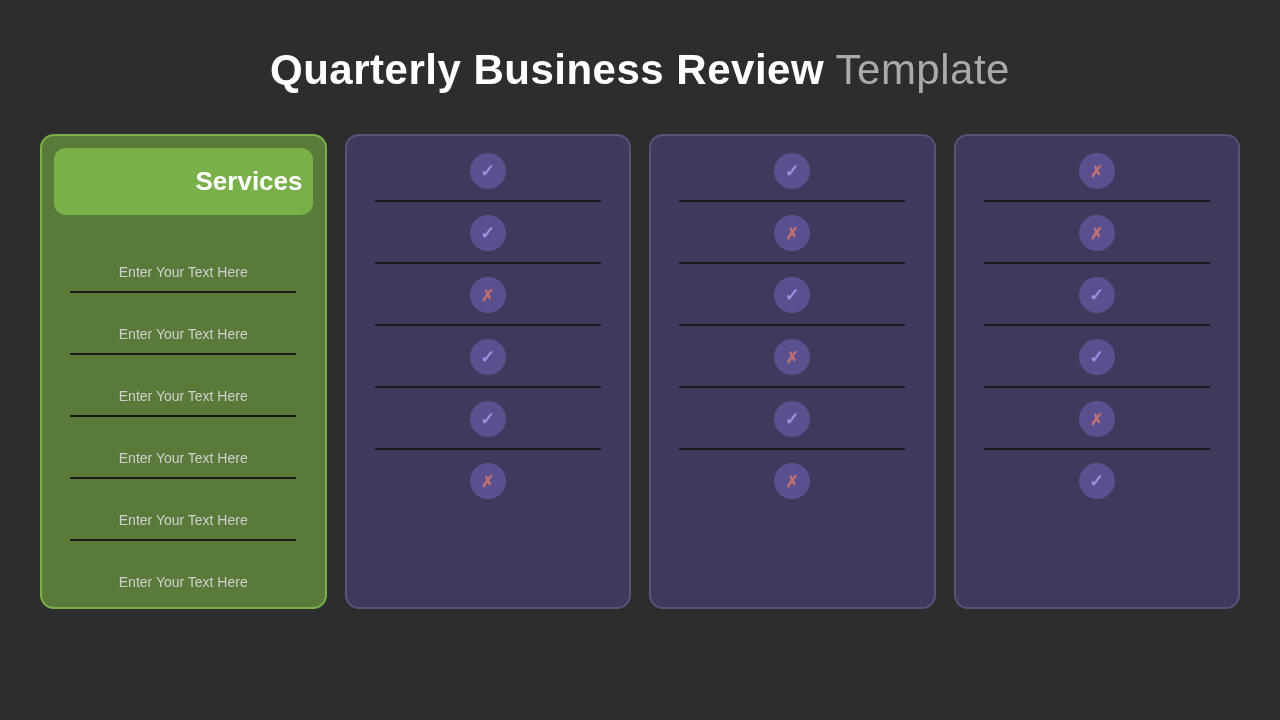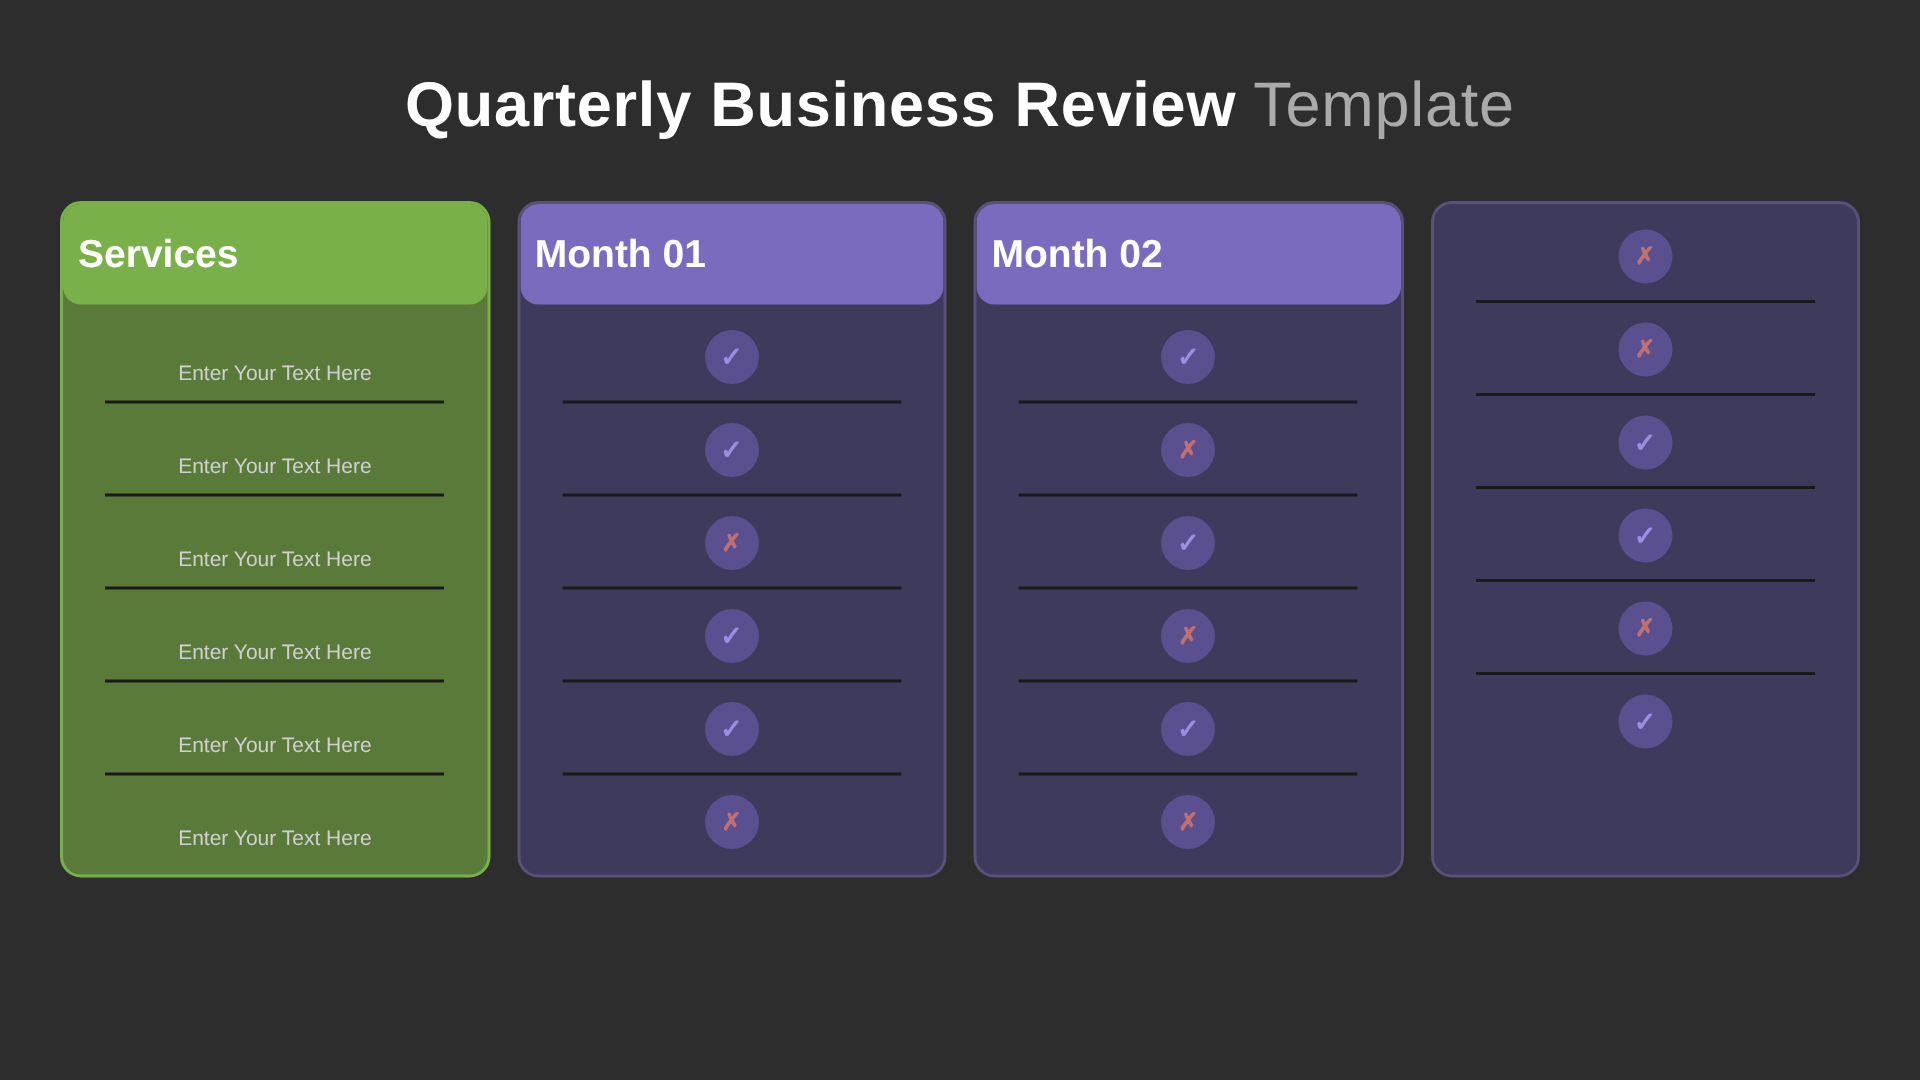--- a/index.html
+++ b/index.html
@@ -60,25 +60,25 @@
     }
 
     .column-month {
       background-color: #3d3a5c;
       border: 2px solid #5a5078;
     }
 
     .column-header {
       border-radius: 12px;
       padding: 18px 10px;
-      text-align: left;
+      text-align: right;
       font-size: 26px;
       font-weight: 800;
       color: #ffffff;
-      margin: 0;
+      margin: 12px;
     }
 
     .header-services {
       background-color: #7ab04a;
     }
 
     .header-month {
       background-color: #7b6bbf;
     }
 
@@ -172,21 +172,20 @@
         </div>
         <div class="row-item">
           <span class="row-text">Enter Your Text Here</span>
         </div>
         <div class="row-item">
           <span class="row-text">Enter Your Text Here</span>
         </div>
       </div>
     </div>
     <div class="column column-month">
-      <div class="column-header header-month">Month 01</div>
       <div class="column-body">
         <div class="row-item">
           <div class="icon-circle icon-check">
             <span class="icon-symbol icon-symbol-check" style="font-size: 18px; font-weight: bold; color: rgb(154, 143, 224);">✓</span>
           </div>
         </div>
         <div class="row-item">
           <div class="icon-circle icon-check">
             <span class="icon-symbol icon-symbol-check" style="font-size: 18px; font-weight: bold; color: rgb(154, 143, 224);">✓</span>
           </div>
@@ -207,21 +206,20 @@
           </div>
         </div>
         <div class="row-item">
           <div class="icon-circle icon-cross">
             <span class="icon-symbol icon-symbol-cross" style="font-size: 16px; font-weight: bold; color: rgb(192, 112, 112);">✗</span>
           </div>
         </div>
       </div>
     </div>
     <div class="column column-month">
-      <div class="column-header header-month">Month 02</div>
       <div class="column-body">
         <div class="row-item">
           <div class="icon-circle icon-check">
             <span class="icon-symbol icon-symbol-check" style="font-size: 18px; font-weight: bold; color: rgb(154, 143, 224);">✓</span>
           </div>
         </div>
         <div class="row-item">
           <div class="icon-circle icon-cross">
             <span class="icon-symbol icon-symbol-cross" style="font-size: 16px; font-weight: bold; color: rgb(192, 112, 112);">✗</span>
           </div>

